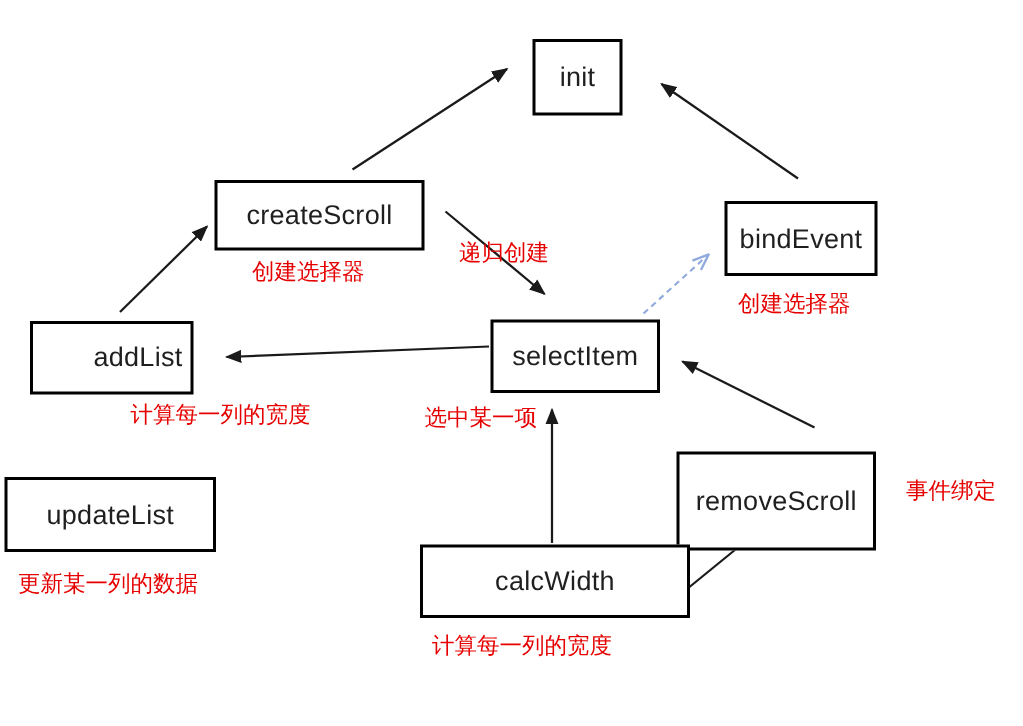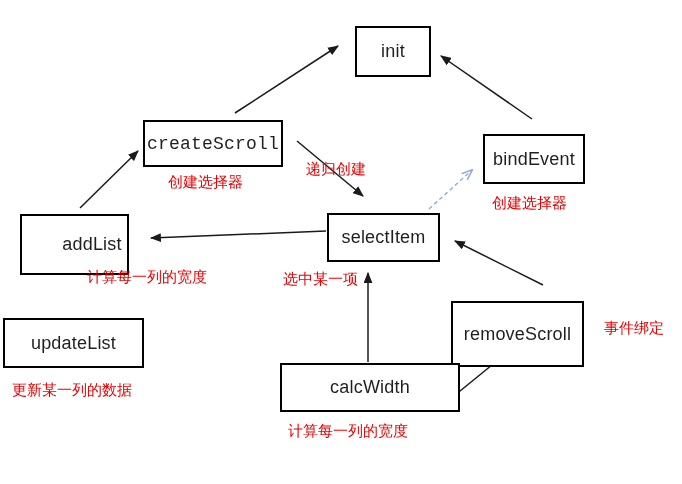--- a/index.html
+++ b/index.html
@@ -55,33 +55,33 @@
     <line x1="532" y1="119" x2="441" y2="56" stroke="#1a1a1a" stroke-width="1.5" marker-end="url(#ah)"></line>
     <line x1="80" y1="208" x2="138" y2="151" stroke="#1a1a1a" stroke-width="1.5" marker-end="url(#ah)"></line>
     <line x1="297" y1="141" x2="363" y2="196" stroke="#1a1a1a" stroke-width="1.5" marker-end="url(#ah)"></line>
     <line x1="326" y1="231" x2="151" y2="238" stroke="#1a1a1a" stroke-width="1.5" marker-end="url(#ah)"></line>
     <line x1="368" y1="362" x2="368" y2="273" stroke="#1a1a1a" stroke-width="1.5" marker-end="url(#ah)"></line>
     <line x1="449" y1="400" x2="503" y2="356" stroke="#1a1a1a" stroke-width="1.5" marker-end="url(#ah)"></line>
     <line x1="543" y1="285" x2="455" y2="241" stroke="#1a1a1a" stroke-width="1.5" marker-end="url(#ah)"></line>
     <line x1="429" y1="209" x2="472" y2="170" stroke="#8faadc" stroke-width="1.4" stroke-dasharray="4 3" marker-end="url(#ahOpen)"></line>
   </svg>
 
-  <div class="node" style="left:355px; top:26px; width:76px; height:51px;">
+  <div class="node" style="left:355px; top:26px; width:60px; height:51px;">
     <span>init</span>
   </div>
 
-  <div class="node" style="left:143px; top:120px; width:140px; height:47px;font-family:Liberation Mono, monospace;">
+  <div class="node" style="left:143px; top:120px; width:140px; height:47px;">
     <span>createScroll</span>
   </div>
 
   <div class="node" style="left:483px; top:134px; width:102px; height:50px;">
     <span>bindEvent</span>
   </div>
 
-  <div class="node" style="left:20px; top:214px; width:109px; height:61px;padding-left:35px;">
+  <div class="node" style="left:20px; top:214px; width:109px; height:49px;padding-left:35px;">
     <span>addList</span>
   </div>
 
   <div class="node" style="left:3px; top:318px; width:141px; height:50px;">
     <span>updateList</span>
   </div>
 
   <div class="node" style="left:327px; top:213px; width:113px; height:49px;">
     <span>selectItem</span>
   </div>

